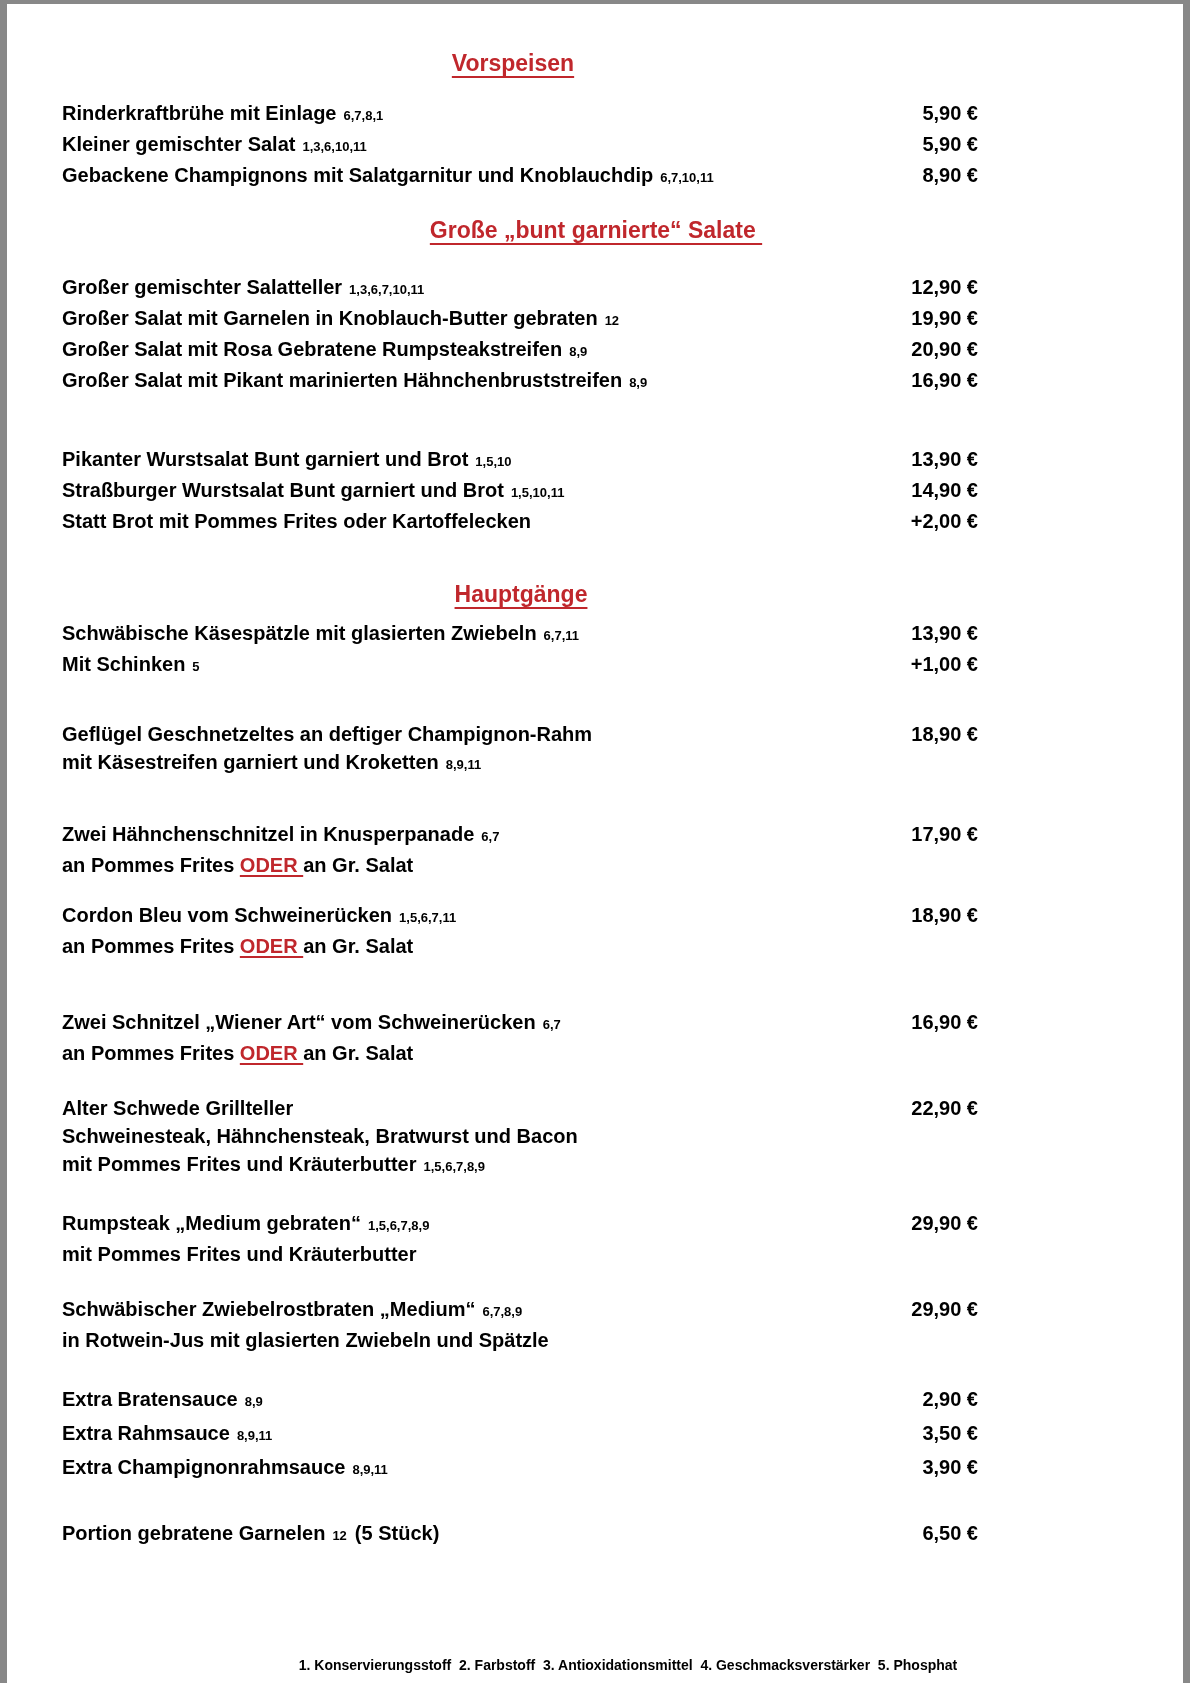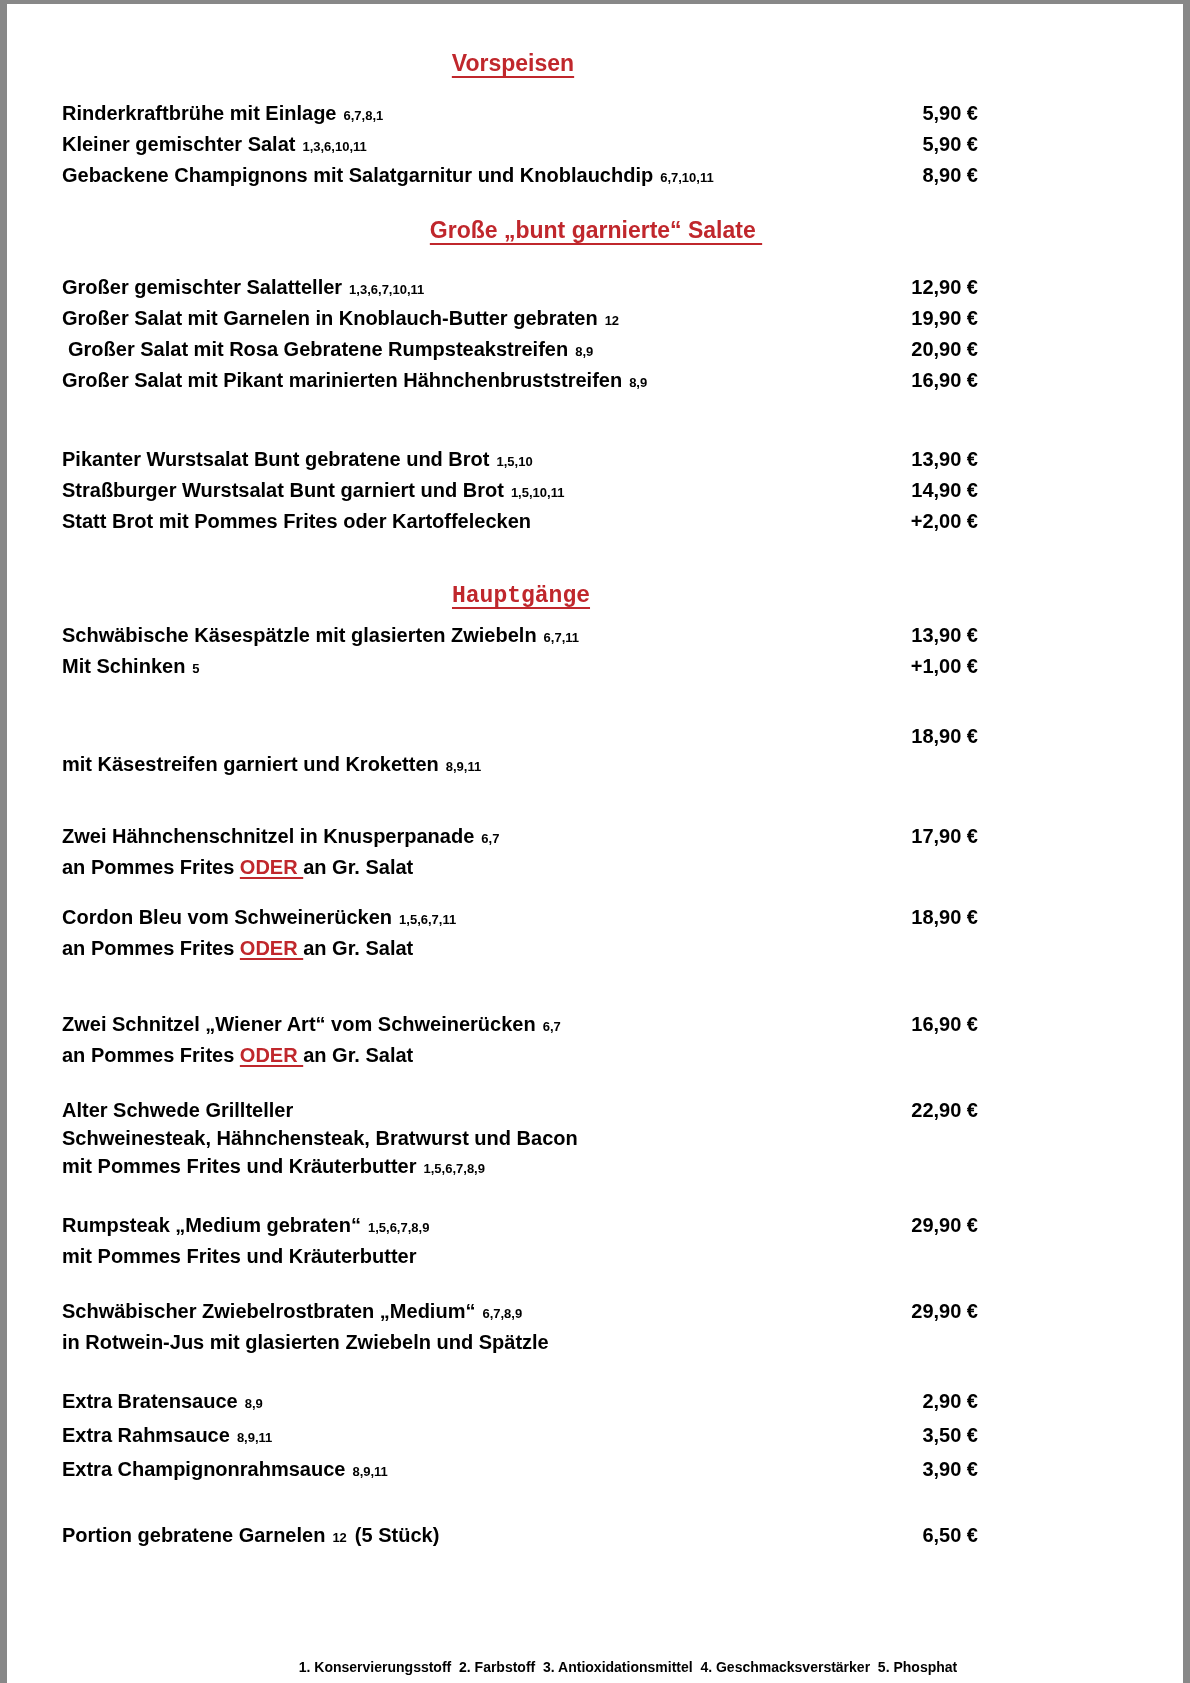--- a/index.html
+++ b/index.html
@@ -93,65 +93,66 @@
           <span class="item-text"><span class="nm">Großer gemischter Salatteller</span><span class="al">1,3,6,7,10,11</span></span>
           <span class="price">12,90 €</span>
         </div>
       </div>
       <div class="item" style="margin-top: 0px;">
         <div class="row">
           <span class="item-text"><span class="nm">Großer Salat mit Garnelen in Knoblauch-Butter gebraten</span><span class="al">12</span></span>
           <span class="price">19,90 €</span>
         </div>
       </div>
-      <div class="item" style="margin-top: 0px; padding-left: 6px;">
+      <div class="item" style="margin-top: 0px;">
         <div class="row">
           <span class="item-text"><span class="nm">Großer Salat mit Rosa Gebratene Rumpsteakstreifen</span><span class="al">8,9</span></span>
           <span class="price">20,90 €</span>
         </div>
       </div>
       <div class="item" style="margin-top: 0px;">
         <div class="row">
           <span class="item-text"><span class="nm">Großer Salat mit Pikant marinierten Hähnchenbruststreifen</span><span class="al">8,9</span></span>
           <span class="price">16,90 €</span>
         </div>
       </div>
       <div class="item" style="margin-top: 48px;">
         <div class="row">
-          <span class="item-text"><span class="nm">Pikanter Wurstsalat Bunt gebratene und Brot</span><span class="al">1,5,10</span></span>
+          <span class="item-text"><span class="nm">Pikanter Wurstsalat Bunt garniert und Brot</span><span class="al">1,5,10</span></span>
           <span class="price">13,90 €</span>
         </div>
       </div>
       <div class="item" style="margin-top: 0px;">
         <div class="row">
           <span class="item-text"><span class="nm">Straßburger Wurstsalat Bunt garniert und Brot</span><span class="al">1,5,10,11</span></span>
           <span class="price">14,90 €</span>
         </div>
       </div>
       <div class="item" style="margin-top: 0px;">
         <div class="row">
           <span class="item-text"><span class="nm">Statt Brot mit Pommes Frites oder Kartoffelecken</span></span>
           <span class="price">+2,00 €</span>
         </div>
       </div>
-      <div class="section-title" style="margin-top: 44px; margin-bottom: 10px;"><span class="title-text" style="left: -74px; font-family: Liberation Mono, monospace;">Hauptgänge</span></div>
+      <div class="section-title" style="margin-top: 44px; margin-bottom: 10px;"><span class="title-text" style="left: -74px;">Hauptgänge</span></div>
       <div class="item" style="margin-top: 0px;">
         <div class="row">
           <span class="item-text"><span class="nm">Schwäbische Käsespätzle mit glasierten Zwiebeln</span><span class="al">6,7,11</span></span>
           <span class="price">13,90 €</span>
         </div>
       </div>
       <div class="item" style="margin-top: 0px;">
         <div class="row">
           <span class="item-text"><span class="nm">Mit Schinken</span><span class="al">5</span></span>
           <span class="price">+1,00 €</span>
         </div>
       </div>
       <div class="item" style="margin-top: 39px;">
         <div class="row">
+          <span class="item-text"><span class="nm">Geflügel Geschnetzeltes an deftiger Champignon-Rahm</span></span>
           <span class="price">18,90 €</span>
         </div>
         <div class="row">
           <span class="item-text"><span class="nm">mit Käsestreifen garniert und Kroketten</span><span class="al">8,9,11</span></span>
         </div>
       </div>
       <div class="item" style="margin-top: 41px;">
         <div class="row">
           <span class="item-text"><span class="nm">Zwei Hähnchenschnitzel in Knusperpanade</span><span class="al">6,7</span></span>
           <span class="price">17,90 €</span>

